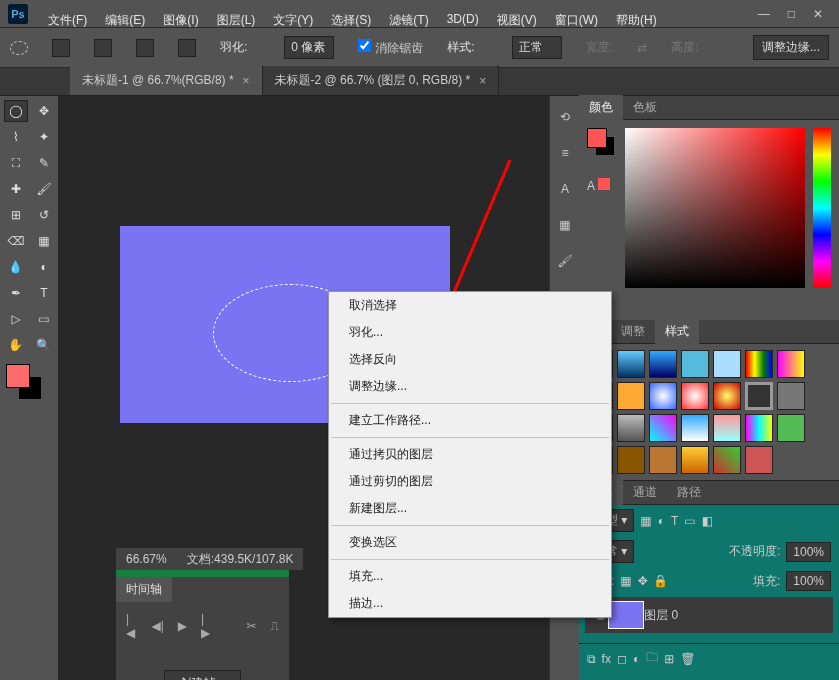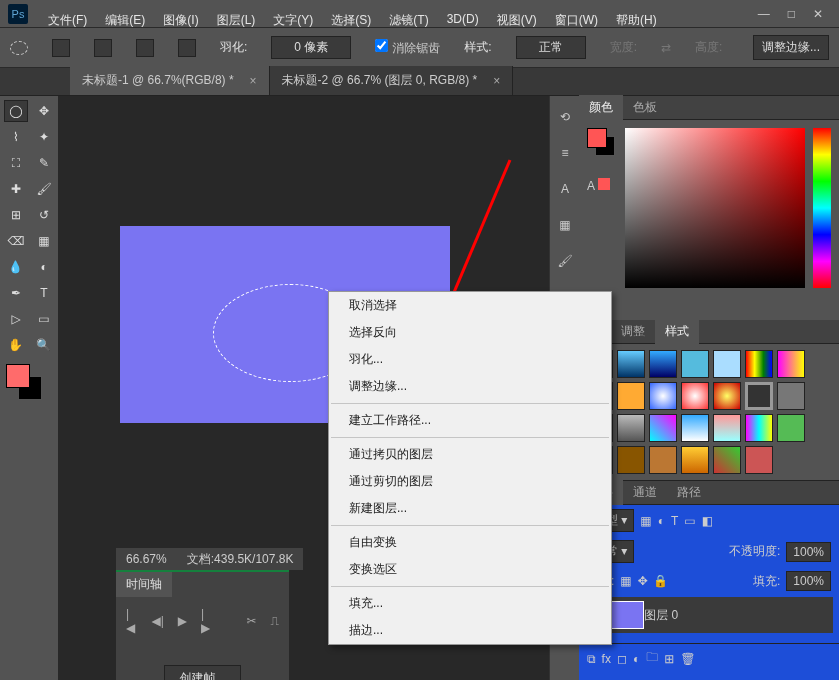--- a/index.html
+++ b/index.html
@@ -1,38 +1,38 @@
 <!DOCTYPE html>
 <html><head>
 <meta charset="utf-8">
 <style>
 * { margin: 0; padding: 0; box-sizing: border-box; font-family: "Microsoft YaHei", sans-serif; font-size: 12px; }
 body { background: #535353; width: 839px; height: 680px; overflow: hidden; position: relative; color: #ccc; }
 
 
 .titlebar { height: 28px; background: #535353; display: flex; align-items: center; padding: 0 8px; border-bottom: 1px solid #2a2a2a; }
-.logo { width: 20px; height: 20px; background: #001c33; color: #5fa5d4; display: flex; align-items: center; justify-content: center; font-weight: normal; font-size: 11px; border-radius: 2px; }
+.logo { width: 20px; height: 20px; background: #001c33; color: #5fa5d4; display: flex; align-items: center; justify-content: center; font-weight: bold; font-size: 11px; border-radius: 2px; }
 .menubar { display: flex; margin-left: 12px; gap: 2px; flex: 1; }
 .menubar span { padding: 12px 8px; color: #e5e5e5; cursor: default; margin-top: 14px; }
 .winctrl { display: flex; gap: 18px; padding-right: 8px; color: #ccc; }
 .winctrl span { cursor: pointer; }
 
 
 .optionsbar { height: 40px; background: #535353; border-bottom: 1px solid #2a2a2a; display: flex; align-items: center; padding: 0 10px; gap: 24px; }
 .optionsbar .shape { width: 18px; height: 14px; border: 1px dashed #ccc; border-radius: 50%; }
 .optionsbar .sq { width: 18px; height: 18px; background: #3a3a3a; border: 1px solid #222; }
 .optionsbar .lbl { color: #e0e0e0; }
-.optionsbar .field { background: #3a3a3a; border: 1px solid #222; padding: 2px 22px; color: #ddd; min-width: 50px; }
+.optionsbar .field { background: #3a3a3a; border: 1px solid #222; padding: 2px 6px; color: #ddd; min-width: 50px; margin-left: 13px; }
 .optionsbar input[type=checkbox] { margin-right: 4px; }
 .optionsbar .dim { color: #777; }
 .optionsbar .btn-end { margin-left: auto; background: #3a3a3a; border: 1px solid #222; padding: 3px 8px; color: #ddd; }
 
 
 .doctabs { height: 28px; background: #383838; display: flex; align-items: flex-end; padding-left: 70px; border-bottom: 1px solid #222; }
-.doctab { padding: 6px 12px; background: #535353; color: #ccc; border-right: 1px solid #222; display: flex; align-items: center; gap: 16px; }
+.doctab { padding: 6px 12px; background: #535353; color: #ccc; border-right: 1px solid #222; display: flex; align-items: center; gap: 9px; }
 .doctab.active { background: #3a3a3a; }
 .doctab .x { color: #aaa; }
 
 
 .workspace { display: flex; height: calc(680px - 28px - 40px - 28px); }
 
 
 .toolbox { width: 58px; background: #535353; padding: 4px; display: grid; grid-template-columns: 1fr 1fr; gap: 4px; align-content: start; }
 .tool { width: 24px; height: 22px; display: flex; align-items: center; justify-content: center; color: #ddd; border: 1px solid transparent; }
 .tool.sel { background: #3a3a3a; border: 1px solid #222; }
@@ -55,31 +55,31 @@
 .colorpanel .fgbg2 { position: relative; width: 30px; height: 30px; }
 .fgbg2 .f { position: absolute; width: 20px; height: 20px; background: #ff5555; border: 1px solid #000; }
 .fgbg2 .b { position: absolute; width: 20px; height: 20px; background: #000; border: 1px solid #555; left: 8px; top: 8px; }
 .colorpanel .picker { flex: 1; height: 160px; background: linear-gradient(to top, #000, transparent), linear-gradient(to right, #fff, #ff0000); }
 .colorpanel .hue { width: 18px; height: 160px; background: linear-gradient(to bottom, #f00, #ff0, #0f0, #0ff, #00f, #f0f, #f00); }
 
 .stylespanel { flex: 1; background: #535353; padding: 6px; }
 .stylegrid { display: grid; grid-template-columns: repeat(7, 28px); gap: 4px; }
 .sty { width: 28px; height: 28px; border: 1px solid #222; }
 
-.layerspanel { height: 200px; background: #1d4ed8; border-top: 1px solid #222; }
+.layerspanel { height: 200px; background: #0f766e; border-top: 1px solid #222; }
 .layercontrols { padding: 4px 8px; display: flex; gap: 6px; align-items: center; }
 .layercontrols .drop { background: #3a3a3a; border: 1px solid #222; padding: 2px 6px; }
 .layerrow { display: flex; align-items: center; padding: 4px 8px; gap: 0; background: #3a3a3a; margin: 2px 6px; }
 .layerrow .thumb { width: 36px; height: 28px; background: #7a74f2; border: 1px solid #fff; }
 
 
 .statusbar { position: absolute; left: 58px; bottom: 110px; height: 22px; background: #424242; display: flex; align-items: center; padding: 0 10px; gap: 20px; color: #ccc; }
 
 
-.timeline { position: absolute; left: 58px; right: 260px; bottom: 0; height: 110px; background: #424242; border-top: 2px solid #15803d; }
+.timeline { position: absolute; left: 58px; right: 260px; bottom: 0; height: 110px; background: #424242; border-top: 7px solid #15803d; }
 .timeline .tl-tab { background: #535353; display: inline-block; padding: 4px 10px; color: #ddd; }
 .timeline .tl-controls { padding: 10px; display: flex; gap: 14px; color: #aaa; align-items: center; }
 .timeline .tl-btn { margin: 20px auto; display: block; background: #3a3a3a; border: 1px solid #222; padding: 4px 14px; color: #ddd; width: fit-content; }
 
 
 .minicol { width: 30px; background: #535353; display: flex; flex-direction: column; gap: 14px; padding: 10px 4px; border-left: 1px solid #333; }
 .minicol .mi { width: 22px; height: 22px; color: #ccc; display: flex; align-items: center; justify-content: center; }
 
 
 .ctxmenu { position: absolute; left: 328px; top: 291px; width: 284px; background: #f0f0f0; border: 1px solid #979797; box-shadow: 3px 3px 6px rgba(0,0,0,0.4); color: #222; }
@@ -305,28 +305,27 @@
   <defs>
       <marker id="ah" markerWidth="10" markerHeight="10" refX="2" refY="5" orient="auto">
         <path d="M0,0 L10,5 L0,10 z" fill="#ff0000"></path>
       </marker>
     </defs>
   <line x1="130" y1="20" x2="20" y2="280" stroke="#ff0000" stroke-width="3" marker-end="url(#ah)"></line>
 </svg>
 
 <div class="ctxmenu">
   <div class="mi">取消选择</div>
+  <div class="mi">羽化...</div>
   <div class="mi">选择反向</div>
-  <div class="mi">羽化...</div>
   <div class="mi">调整边缘...</div>
   <hr>
   <div class="mi">建立工作路径...</div>
   <hr>
   <div class="mi">通过拷贝的图层</div>
   <div class="mi">通过剪切的图层</div>
   <div class="mi">新建图层...</div>
   <hr>
-  <div class="mi">自由变换</div>
   <div class="mi">变换选区</div>
   <hr>
   <div class="mi">填充...</div>
   <div class="mi">描边...</div>
 </div>
 
 </body></html>

